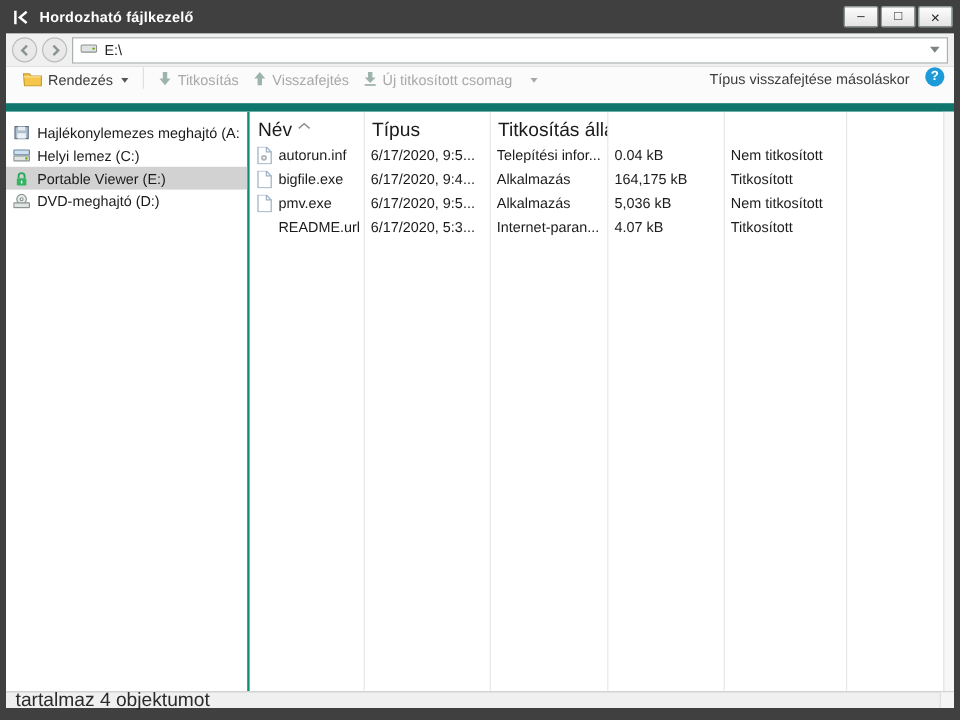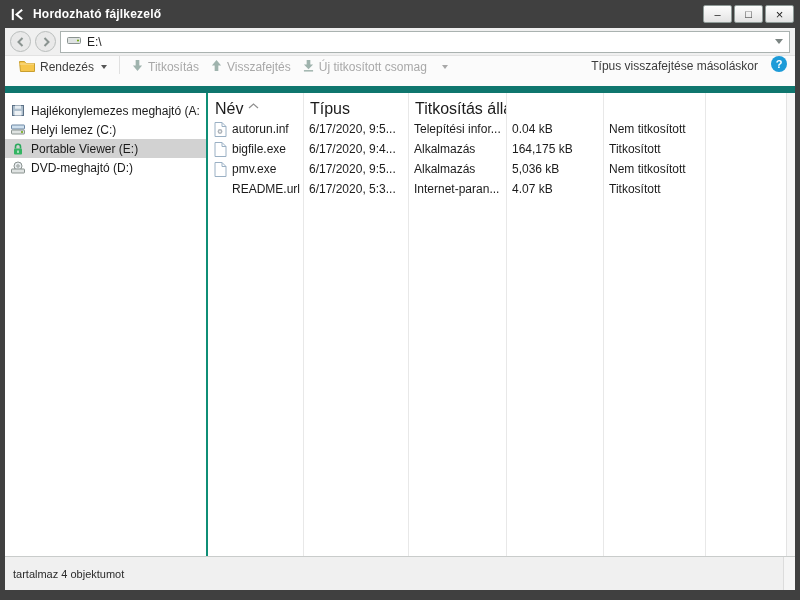--- a/index.html
+++ b/index.html
@@ -65,22 +65,22 @@
   .frow { display:grid; grid-template-columns:95px 105px 98px 97px 102px 1fr; height:20px;
           align-items:center; font-size:12px; color:#1b1b1b; }
   .fcell { padding:0 4px 0 6px; white-space:nowrap; overflow:hidden; }
   .fcell.name { display:flex; align-items:flex-start; gap:5px; }
   .fcell .fic { width:13px; flex:0 0 auto; display:flex; align-items:center; }
 
   .vscroll { position:absolute; right:0; top:0; bottom:0; width:9px; background:#f7f7f7;
              border-left:1px solid #e3e3e3; }
 
   
-  .statusbar { height:34px; background:#f0f0f0; border-top:1px solid #c9cccb; display:flex;
-               align-items:center; padding:0 8px; font-size:11px; color:#2b2b2b; flex:0 0 auto;
+  .statusbar { height:14px; background:#f0f0f0; border-top:1px solid #c9cccb; display:flex;
+               align-items:center; padding:0 8px; font-size:16px; color:#2b2b2b; flex:0 0 auto;
                position:relative; }
   .grip { position:absolute; right:0; top:0; bottom:0; width:12px; border-left:1px solid #dcdcdc;
           background:#f5f5f5; }
 </style>
 </head>
 <body>
 
 <div class="window">
 
   <div class="titlebar">

